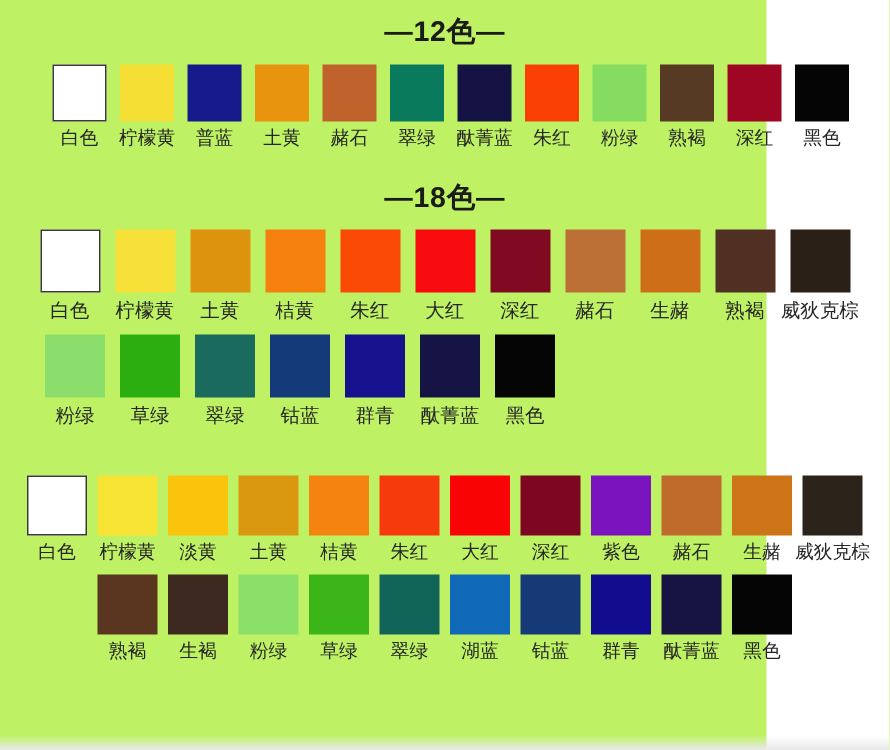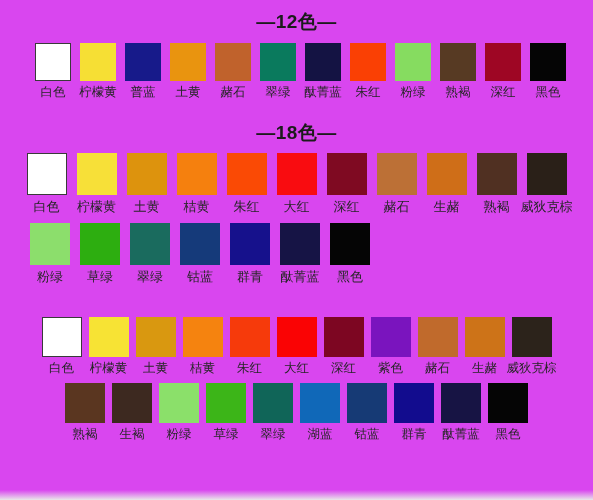--- a/index.html
+++ b/index.html
@@ -8,23 +8,23 @@
   }
   body {
     width: 593px;
     height: 500px;
     background: #ffffff;
     font-family: "Liberation Sans", "DejaVu Sans", sans-serif;
     overflow: hidden;
   }
   #page {
     position: relative;
-    width: 593px;
+    width: 511px;
     height: 500px;
-    background: #d946ef;
+    background: #bef264;
   }
 
   .section {
     width: 593px;
     box-sizing: border-box;
   }
 
   .section-title {
     text-align: center;
     font-size: 19px;
@@ -243,20 +243,24 @@
     <div class="swatch-row row-1">
         <div class="swatch-cell">
           <span class="chip white" style="background: rgb(255, 255, 255);"></span>
           <span class="chip-label">白色</span>
         </div>
         <div class="swatch-cell">
           <span class="chip" style="background: rgb(247, 227, 52);"></span>
           <span class="chip-label">柠檬黄</span>
         </div>
         <div class="swatch-cell">
+          <span class="chip" style="background: rgb(251, 196, 12);"></span>
+          <span class="chip-label">淡黄</span>
+        </div>
+        <div class="swatch-cell">
           <span class="chip" style="background: rgb(217, 152, 16);"></span>
           <span class="chip-label">土黄</span>
         </div>
         <div class="swatch-cell">
           <span class="chip" style="background: rgb(245, 131, 15);"></span>
           <span class="chip-label">桔黄</span>
         </div>
         <div class="swatch-cell">
           <span class="chip" style="background: rgb(246, 58, 11);"></span>
           <span class="chip-label">朱红</span>

